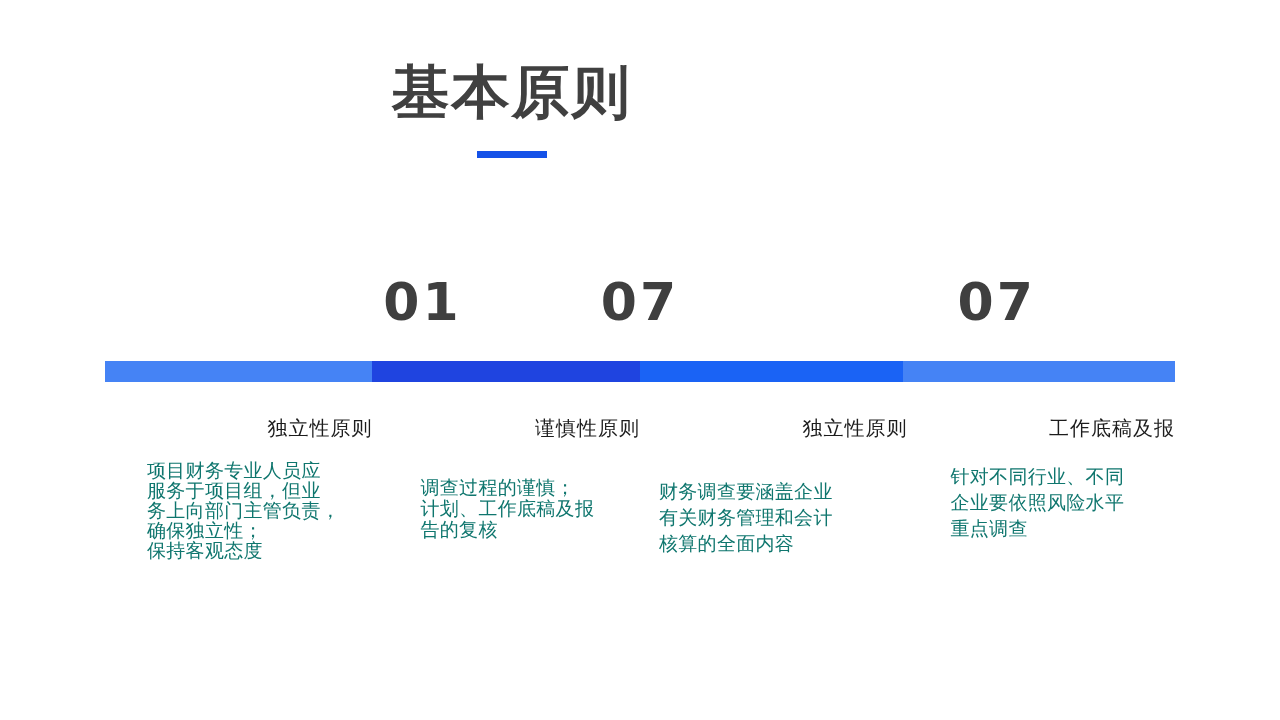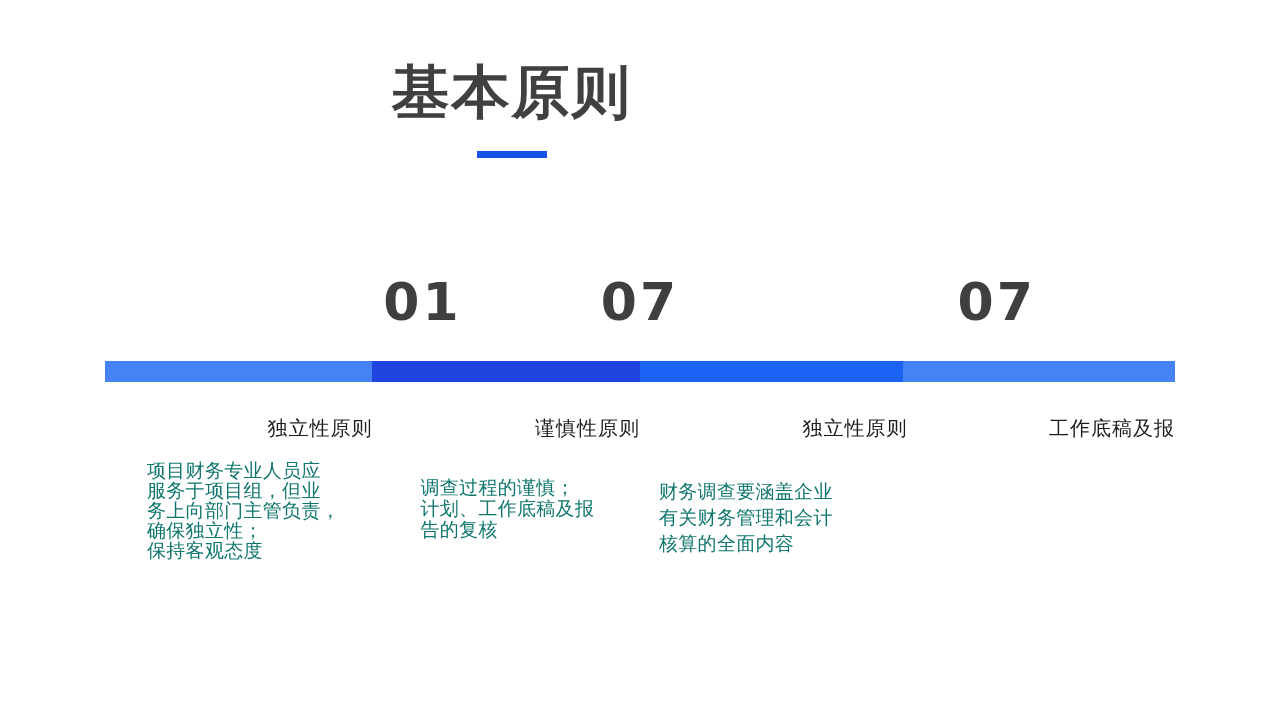--- a/index.html
+++ b/index.html
@@ -178,16 +178,19 @@
 告的复核</div>
     </div>
     <div class="column c3">
       <div class="col-heading">独立性原则</div>
       <div class="col-body">财务调查要涵盖企业
 有关财务管理和会计
 核算的全面内容</div>
     </div>
     <div class="column c4">
       <div class="col-heading">工作底稿及报</div>
+      <div class="col-body">针对不同行业、不同
+企业要依照风险水平
+重点调查</div>
     </div>
   </div>
 
 </div>
 
 </body></html>

